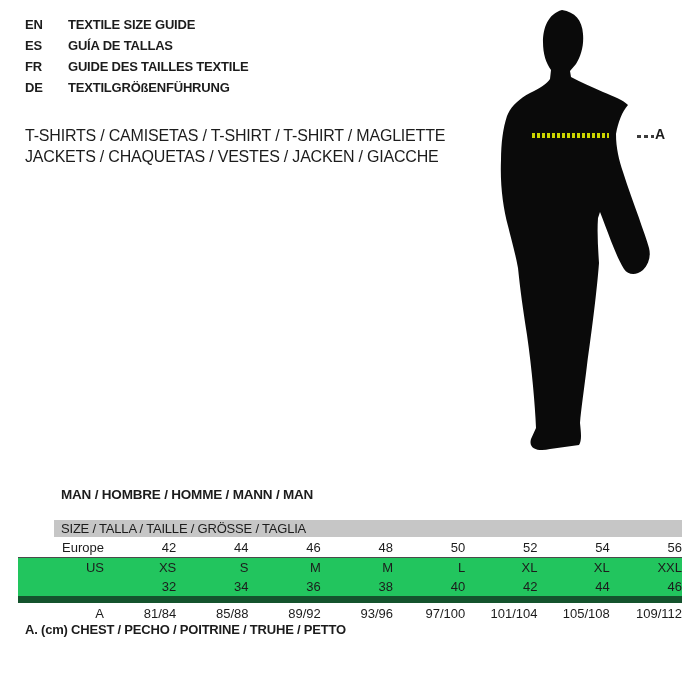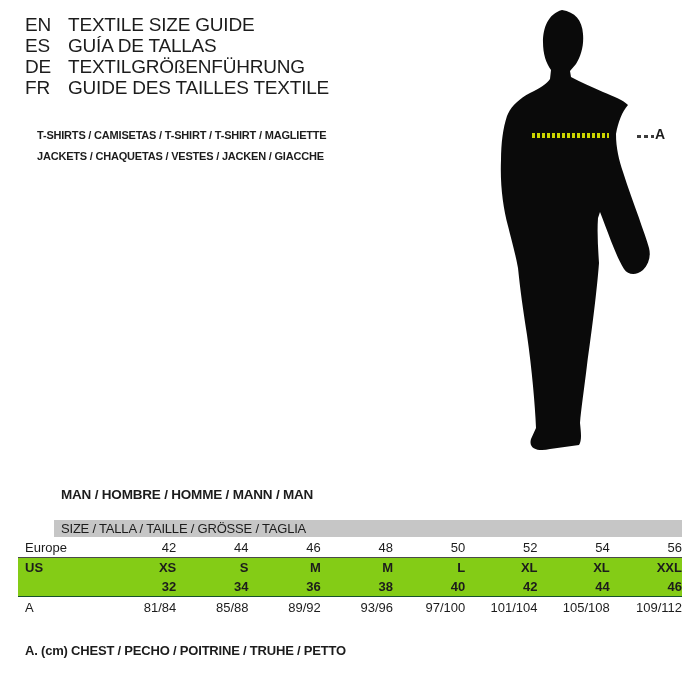--- a/index.html
+++ b/index.html
@@ -7,25 +7,25 @@
   body {
     position: relative;
     background: #ffffff;
     font-family: "Liberation Sans", sans-serif;
     color: #1c1c1c;
     overflow: hidden;
   }
 
   
   .lang-list { position: absolute; left: 25px; top: 14px; }
-  .lang-row { display: flex; line-height: 21px; font-size: 19px; font-weight: 400; letter-spacing: -0.2px; }
+  .lang-row { display: flex; line-height: 21px; font-size: 13px; font-weight: 700; letter-spacing: -0.2px; }
   .lang-code { width: 43px; flex: 0 0 43px; }
 
   
-  .categories { position: absolute; left: 37px; top: 125px; font-size: 11px; font-weight: 700; line-height: 21px; letter-spacing: -0.2px; }
+  .categories { position: absolute; left: 25px; top: 125px; font-size: 16px; font-weight: 400; line-height: 21px; letter-spacing: -0.2px; }
 
   
   .figure-wrap { position: absolute; left: 440px; top: 0; width: 260px; height: 470px; }
   .figure-wrap svg { display: block; width: 260px; height: 470px; }
   .chest-line {
     position: absolute; left: 532px; top: 133px; width: 77px; height: 5px;
     background: repeating-linear-gradient(90deg, var(--dot-color, #ccd500) 0 3px, transparent 3px 5px);
   }
   .dash-line {
     position: absolute; left: 637px; top: 135px; width: 17px; height: 3px;
@@ -36,49 +36,49 @@
   
   .section-title { position: absolute; left: 25px; top: 487px; font-size: 13.5px; font-weight: 700; letter-spacing: -0.2px; margin-left: 36px; }
 
   
   .size-table { position: absolute; left: 18px; top: 520px; width: 664px; font-size: 13px; }
   .t-header {
     background: #c6c6c6; height: 17px; line-height: 17px;
     padding-left: 7px; font-weight: 400; letter-spacing: -0.2px; margin-left: 36px;
   }
   .t-row { display: grid; grid-template-columns: 86px repeat(8, 1fr); align-items: center; }
-  .t-row .t-label { padding-left: 7px; text-align: left; }
+  .t-row .t-label { padding-left: 7px; text-align: right; }
   .t-cell { text-align: right; }
   .row-europe { height: 20px; background: #ffffff; }
-  .us-block { background: #84cc16; border-top: 1px solid #4a4a4a; border-bottom: 1px solid #14532d; font-weight: bold; }
+  .us-block { background: #22c55e; border-top: 1px solid #4a4a4a; border-bottom: 7px solid #14532d; }
   .us-block .t-row { height: 19px; }
   .row-a { height: 21px; background: #ffffff; }
 
   
-  .footnote { position: absolute; left: 25px; top: 643px; font-size: 13px; font-weight: 700; letter-spacing: -0.2px; }
+  .footnote { position: absolute; left: 25px; top: 622px; font-size: 13px; font-weight: 700; letter-spacing: -0.2px; }
 </style>
 </head>
 <body>
 
 <div class="lang-list">
   <div class="lang-row">
     <span class="lang-code">EN</span>
     <span class="lang-label">TEXTILE SIZE GUIDE</span>
   </div>
   <div class="lang-row">
     <span class="lang-code">ES</span>
     <span class="lang-label">GUÍA DE TALLAS</span>
   </div>
   <div class="lang-row">
+    <span class="lang-code">FR</span>
+    <span class="lang-label">GUIDE DES TAILLES TEXTILE</span>
+  </div>
+  <div class="lang-row">
     <span class="lang-code">DE</span>
     <span class="lang-label">TEXTILGRÖßENFÜHRUNG</span>
-  </div>
-  <div class="lang-row">
-    <span class="lang-code">FR</span>
-    <span class="lang-label">GUIDE DES TAILLES TEXTILE</span>
   </div>
 </div>
 
 <div class="categories">
   <div>T-SHIRTS / CAMISETAS / T-SHIRT / T-SHIRT / MAGLIETTE</div>
   <div>JACKETS / CHAQUETAS / VESTES / JACKEN / GIACCHE</div>
 </div>
 
 <div class="figure-wrap">
   <svg viewBox="0 0 260 470" aria-hidden="true">

